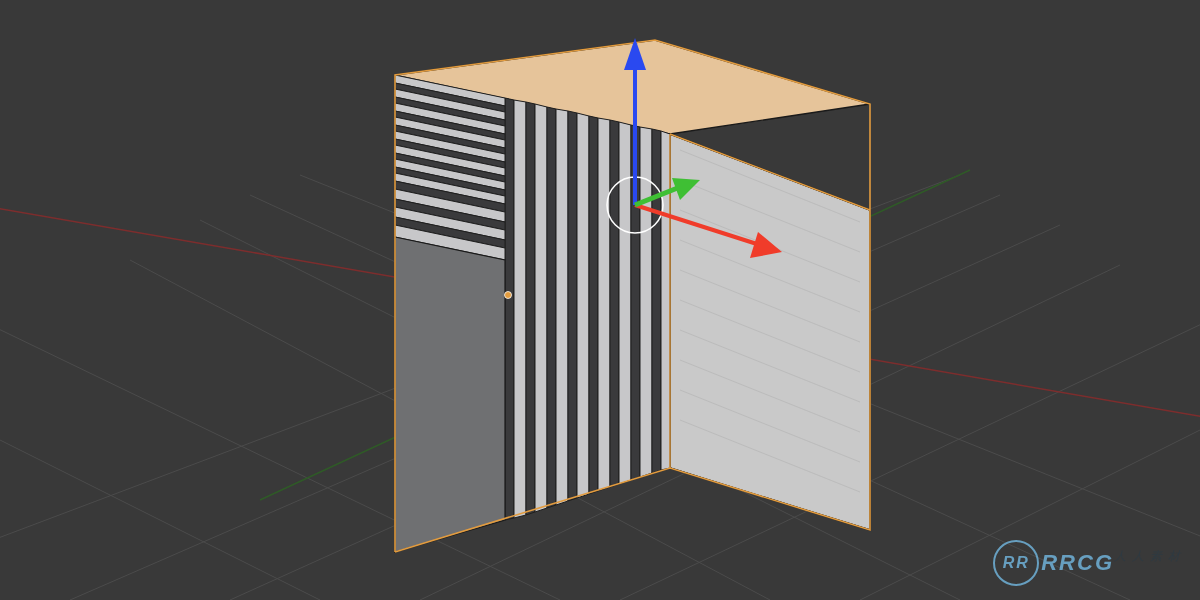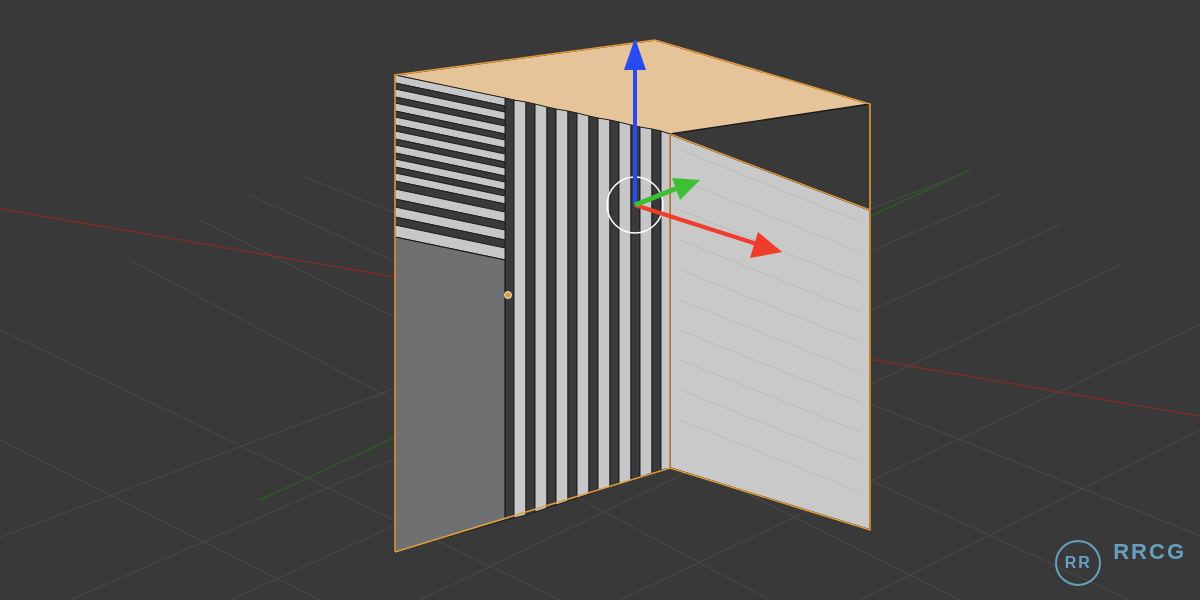--- a/index.html
+++ b/index.html
@@ -17,44 +17,45 @@
     inset: 0;
   }
   svg {
     display: block;
   }
   .watermark {
     position: absolute;
     right: 14px;
     bottom: 14px;
     display: flex;
-    gap: 12px;
+    align-items: center;
+    gap: 2px;
     color: #5fa0c8;
     opacity: 0.92;
     pointer-events: none;
+    font-style: italic;
   }
   .watermark .logo-ring {
     width: 46px;
     height: 46px;
     border: 2px solid #6ba8cc;
     border-radius: 50%;
     display: flex;
     align-items: center;
     justify-content: center;
     box-sizing: border-box;
   }
   .watermark .logo-inner {
     font-weight: 700;
     letter-spacing: 2px;
     font-size: 16px;
     color: #6ba8cc;
   }
   .watermark .wm-text {
     display: flex;
-    flex-direction: column;
     line-height: 1.05;
   }
   .watermark .wm-main {
     font-size: 22px;
     font-weight: 700;
     letter-spacing: 2px;
     color: #6ba8cc;
   }
   .watermark .wm-sub {
     font-size: 12px;

